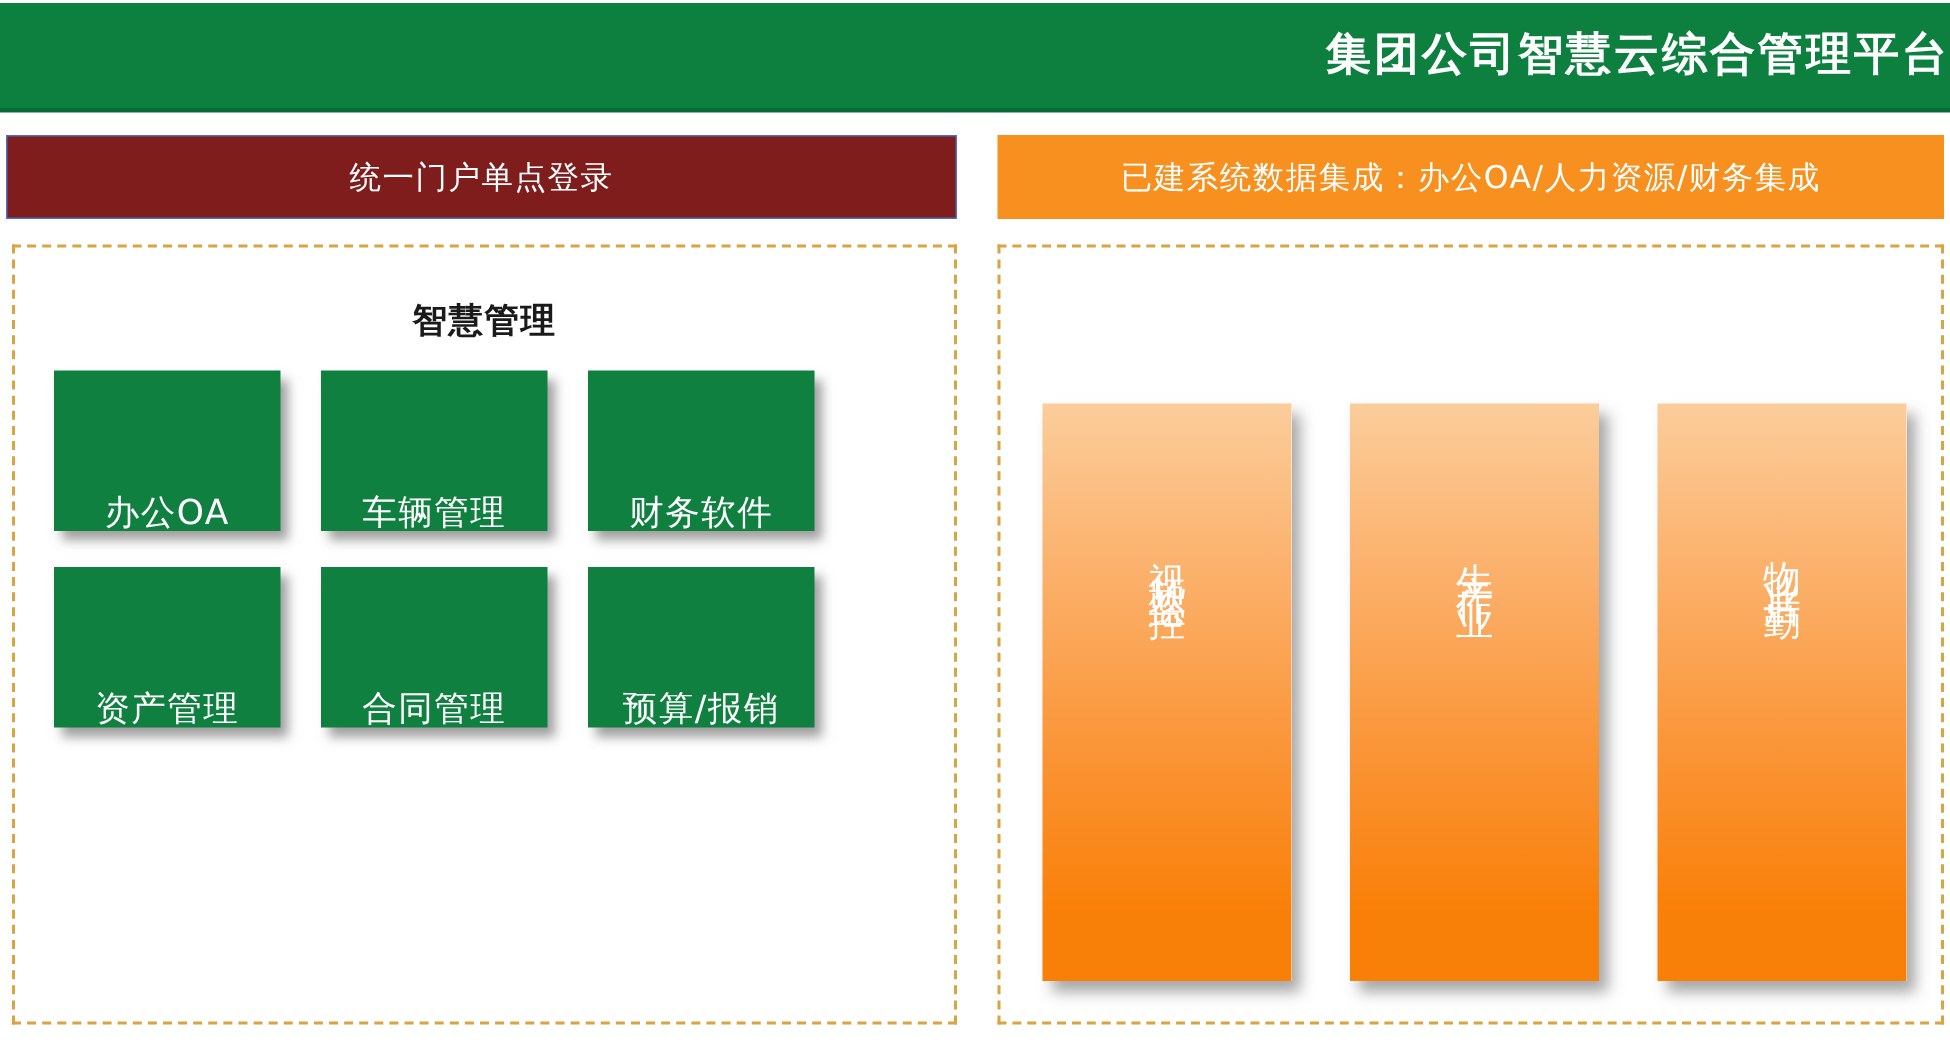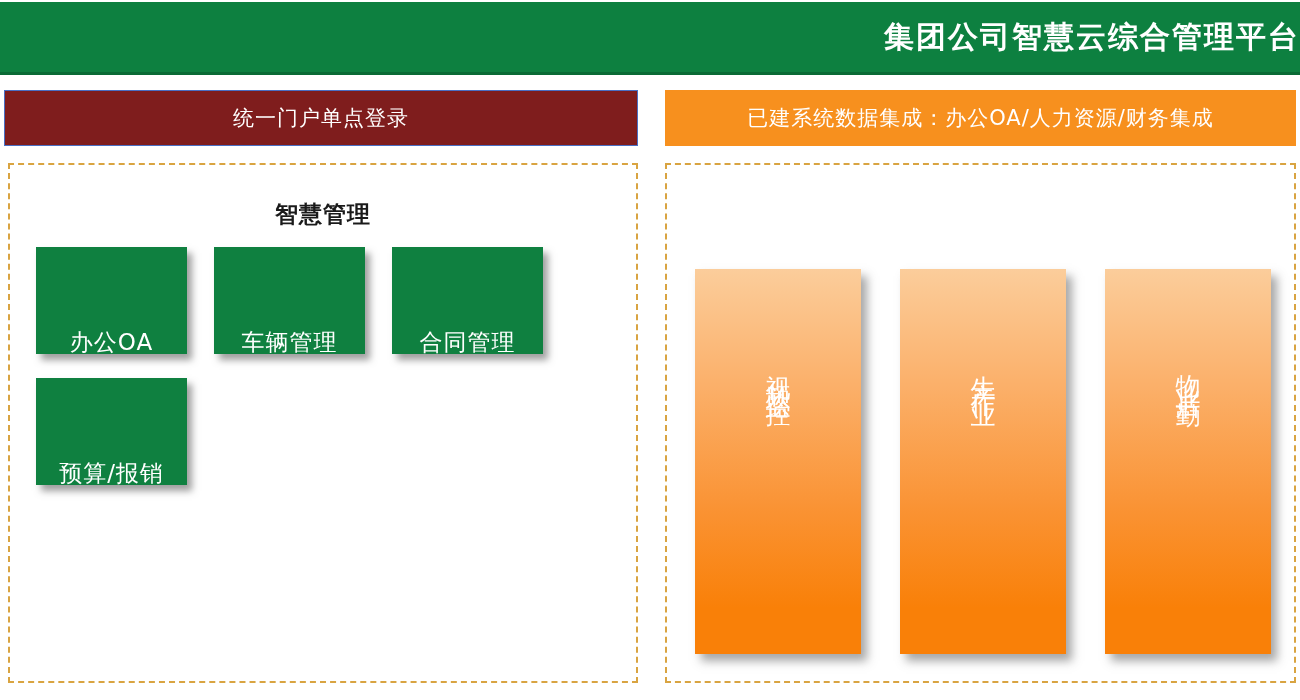--- a/index.html
+++ b/index.html
@@ -182,20 +182,26 @@
   <div class="panel-heading">智慧管理</div>
 
   <div class="tile-grid">
     <div class="tile">
       <span class="tile-label">办公OA</span>
     </div>
     <div class="tile">
       <span class="tile-label">车辆管理</span>
     </div>
     <div class="tile">
+      <span class="tile-label">财务软件</span>
+    </div>
+    <div class="tile">
+      <span class="tile-label">资产管理</span>
+    </div>
+    <div class="tile">
       <span class="tile-label">合同管理</span>
     </div>
     <div class="tile">
       <span class="tile-label">预算/报销</span>
     </div>
 
   </div>
 </div>
 
 <div class="panel panel-right">

